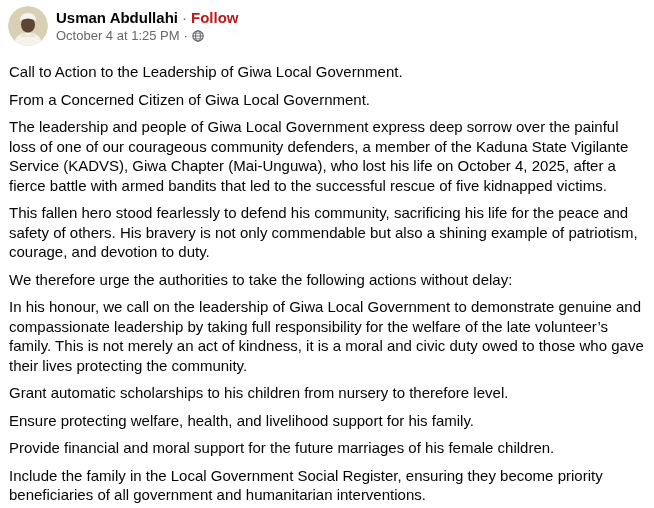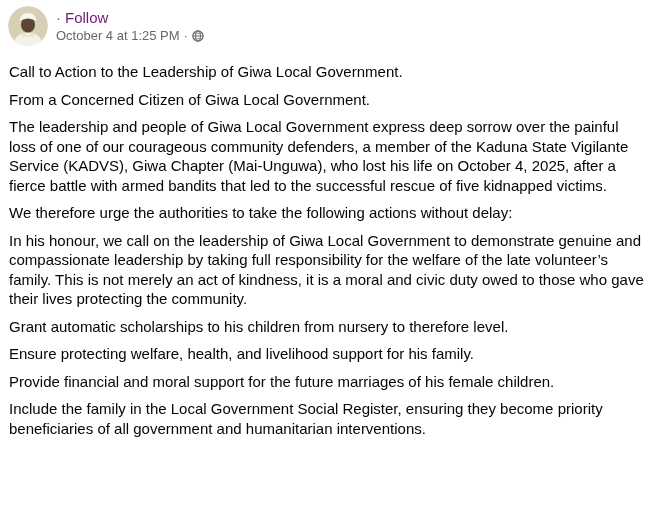--- a/index.html
+++ b/index.html
@@ -32,22 +32,22 @@
     line-height: 19px;
     color: #050505;
     display: flex;
     align-items: baseline;
     gap: 4px;
     white-space: nowrap;
   }
   .author-name { font-weight: 700; cursor: pointer; }
   .sep { color: #65676b; font-weight: 400; }
   .follow-link {
-    color: #701a75;
-    font-weight: 400;
+    color: #b91c1c;
+    font-weight: 700;
     cursor: pointer;
     text-decoration: none;
   }
   .meta-row {
     font-size: 13px;
     line-height: 17px;
     color: #65676b;
     display: flex;
     align-items: center;
     gap: 4px;
@@ -76,20 +76,21 @@
       <svg viewBox="0 0 40 40" xmlns="http://www.w3.org/2000/svg">
         <circle cx="20" cy="20" r="20" fill="#d9cfb4"></circle>
         <path d="M6 40 Q6 27 20 27 Q34 27 34 40 Z" fill="#f4f2ea"></path>
         <ellipse cx="20" cy="18.5" rx="7" ry="8" fill="#5d4433"></ellipse>
         <path d="M12 15 Q12 7 20 7 Q28 7 28 15 Q24 12.5 20 12.5 Q16 12.5 12 15 Z" fill="#f6f4ee"></path>
         <path d="M13.5 26 L20 30 L26.5 26 L26.5 31 L13.5 31 Z" fill="#e8e4d8"></path>
       </svg>
     </div>
     <div class="header-info">
       <div class="name-row">
+        <span class="author-name">Usman Abdullahi</span>
         <span class="sep">·</span>
         <span class="follow-link">Follow</span>
       </div>
       <div class="meta-row">
         <span class="timestamp">October 4 at 1:25 PM</span>
         <span class="sep">·</span>
         <span class="globe">
           <svg width="12" height="12" viewBox="0 0 12 12" xmlns="http://www.w3.org/2000/svg">
             <circle cx="6" cy="6" r="5.2" fill="none" stroke="#65676b" stroke-width="1.2"></circle>
             <ellipse cx="6" cy="6" rx="2.4" ry="5.2" fill="none" stroke="#65676b" stroke-width="1"></ellipse>
@@ -99,20 +100,21 @@
           </svg>
         </span>
       </div>
     </div>
   </div>
 
   <div class="post-body">
       <p>Call to Action to the Leadership of Giwa Local Government.</p>
       <p>From a Concerned Citizen of Giwa Local Government.</p>
       <p>The leadership and people of Giwa Local Government express deep sorrow over the painful loss of one of our courageous community defenders,  a member of the Kaduna State Vigilante Service (KADVS), Giwa Chapter (Mai-Unguwa), who lost his life on October 4, 2025, after a fierce battle with armed bandits that led to the successful rescue of five kidnapped victims.</p>
+      <p>This fallen hero stood fearlessly to defend his community, sacrificing his life for the peace and safety of others. His bravery is not only commendable but also a shining example of patriotism, courage, and devotion to duty.</p>
       <p>We therefore urge the authorities to take the following actions without delay:</p>
       <p>In his honour, we call on the leadership of Giwa Local Government to demonstrate genuine and compassionate leadership by taking full responsibility for the welfare of the late volunteer’s family. This is not merely an act of kindness, it is a moral and civic duty owed to those who gave their lives protecting the community.</p>
       <p>Grant automatic scholarships to his children from nursery to therefore level.</p>
       <p>Ensure protecting welfare, health, and livelihood support for his family.</p>
       <p>Provide financial and moral support for the future marriages of his female children.</p>
       <p>Include the family in the Local Government Social Register, ensuring they become priority beneficiaries of all government and humanitarian interventions.</p>
     </div>
 
 </div>
 

